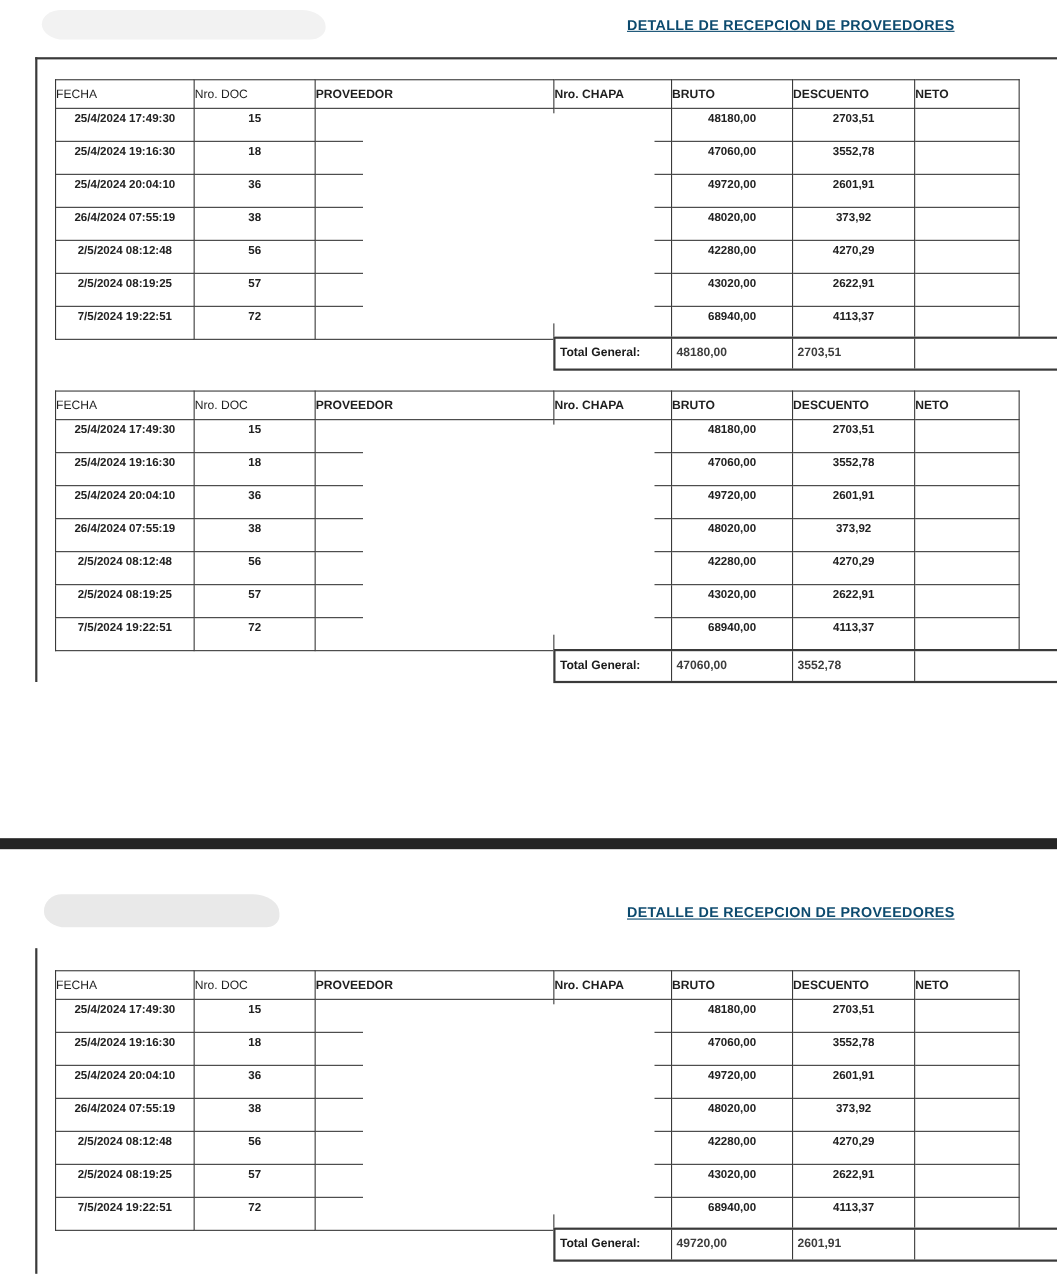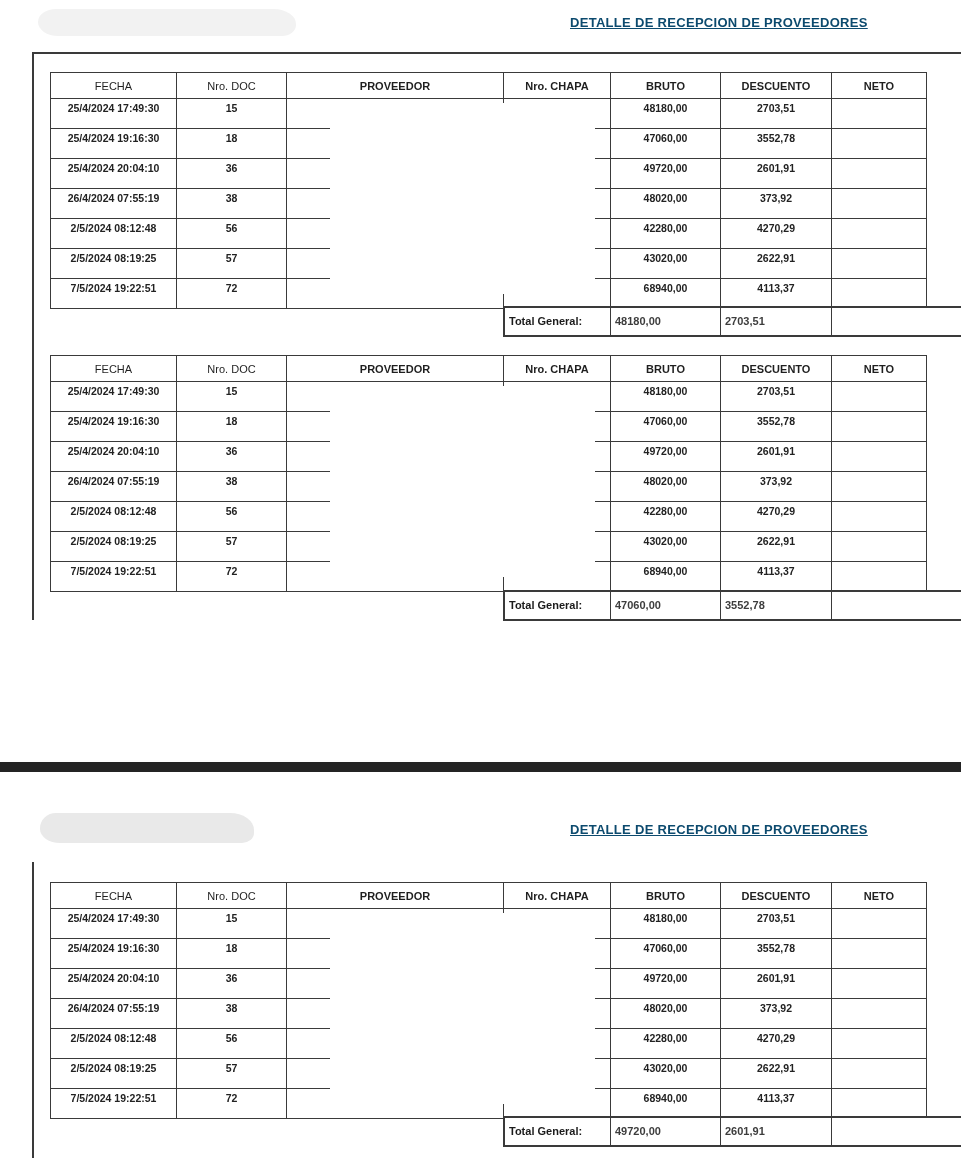--- a/index.html
+++ b/index.html
@@ -23,21 +23,21 @@
           border-left:2px solid #3a3a3a;border-top:2px solid #3a3a3a;}
   #frame2{position:absolute;left:32px;top:862px;width:927px;height:296px;
           border-left:2px solid #3a3a3a;}
   
   #sepbar{position:absolute;left:0;top:762px;width:961px;height:10px;background:#242424;}
   
   .section{position:absolute;left:50px;width:876px;height:231px;}
   #section1{top:72px;} #section2{top:355px;} #section3{top:882px;}
   table.rtable{border-collapse:collapse;table-layout:fixed;width:876px;}
   .rtable th,.rtable td{border:1.5px solid #3a3a3a;overflow:hidden;white-space:nowrap;}
-  .rtable th{height:25px;font-size:11px;font-weight:bold;text-align:center;vertical-align:middle;padding:0;}
+  .rtable th{height:25px;font-size:11px;font-weight:bold;text-align:left;vertical-align:middle;padding:0;}
   .rtable th.light{font-weight:normal;}
   .rtable td{height:26px;font-size:10.5px;font-weight:bold;text-align:center;
              vertical-align:top;padding:3px 0 0 0;color:#222;}
   
   .redaction{position:absolute;left:280px;top:31px;width:265px;height:191px;background:#ffffff;}
   
   .totalbox{position:absolute;left:503px;width:466px;height:31px;box-sizing:border-box;
             border:2px solid #3a3a3a;display:flex;align-items:stretch;background:#fff;}
   #total1{top:306px;} #total2{top:590px;} #total3{top:1116px;}
   .totalbox .tcell{box-sizing:border-box;border-right:1.5px solid #3a3a3a;

